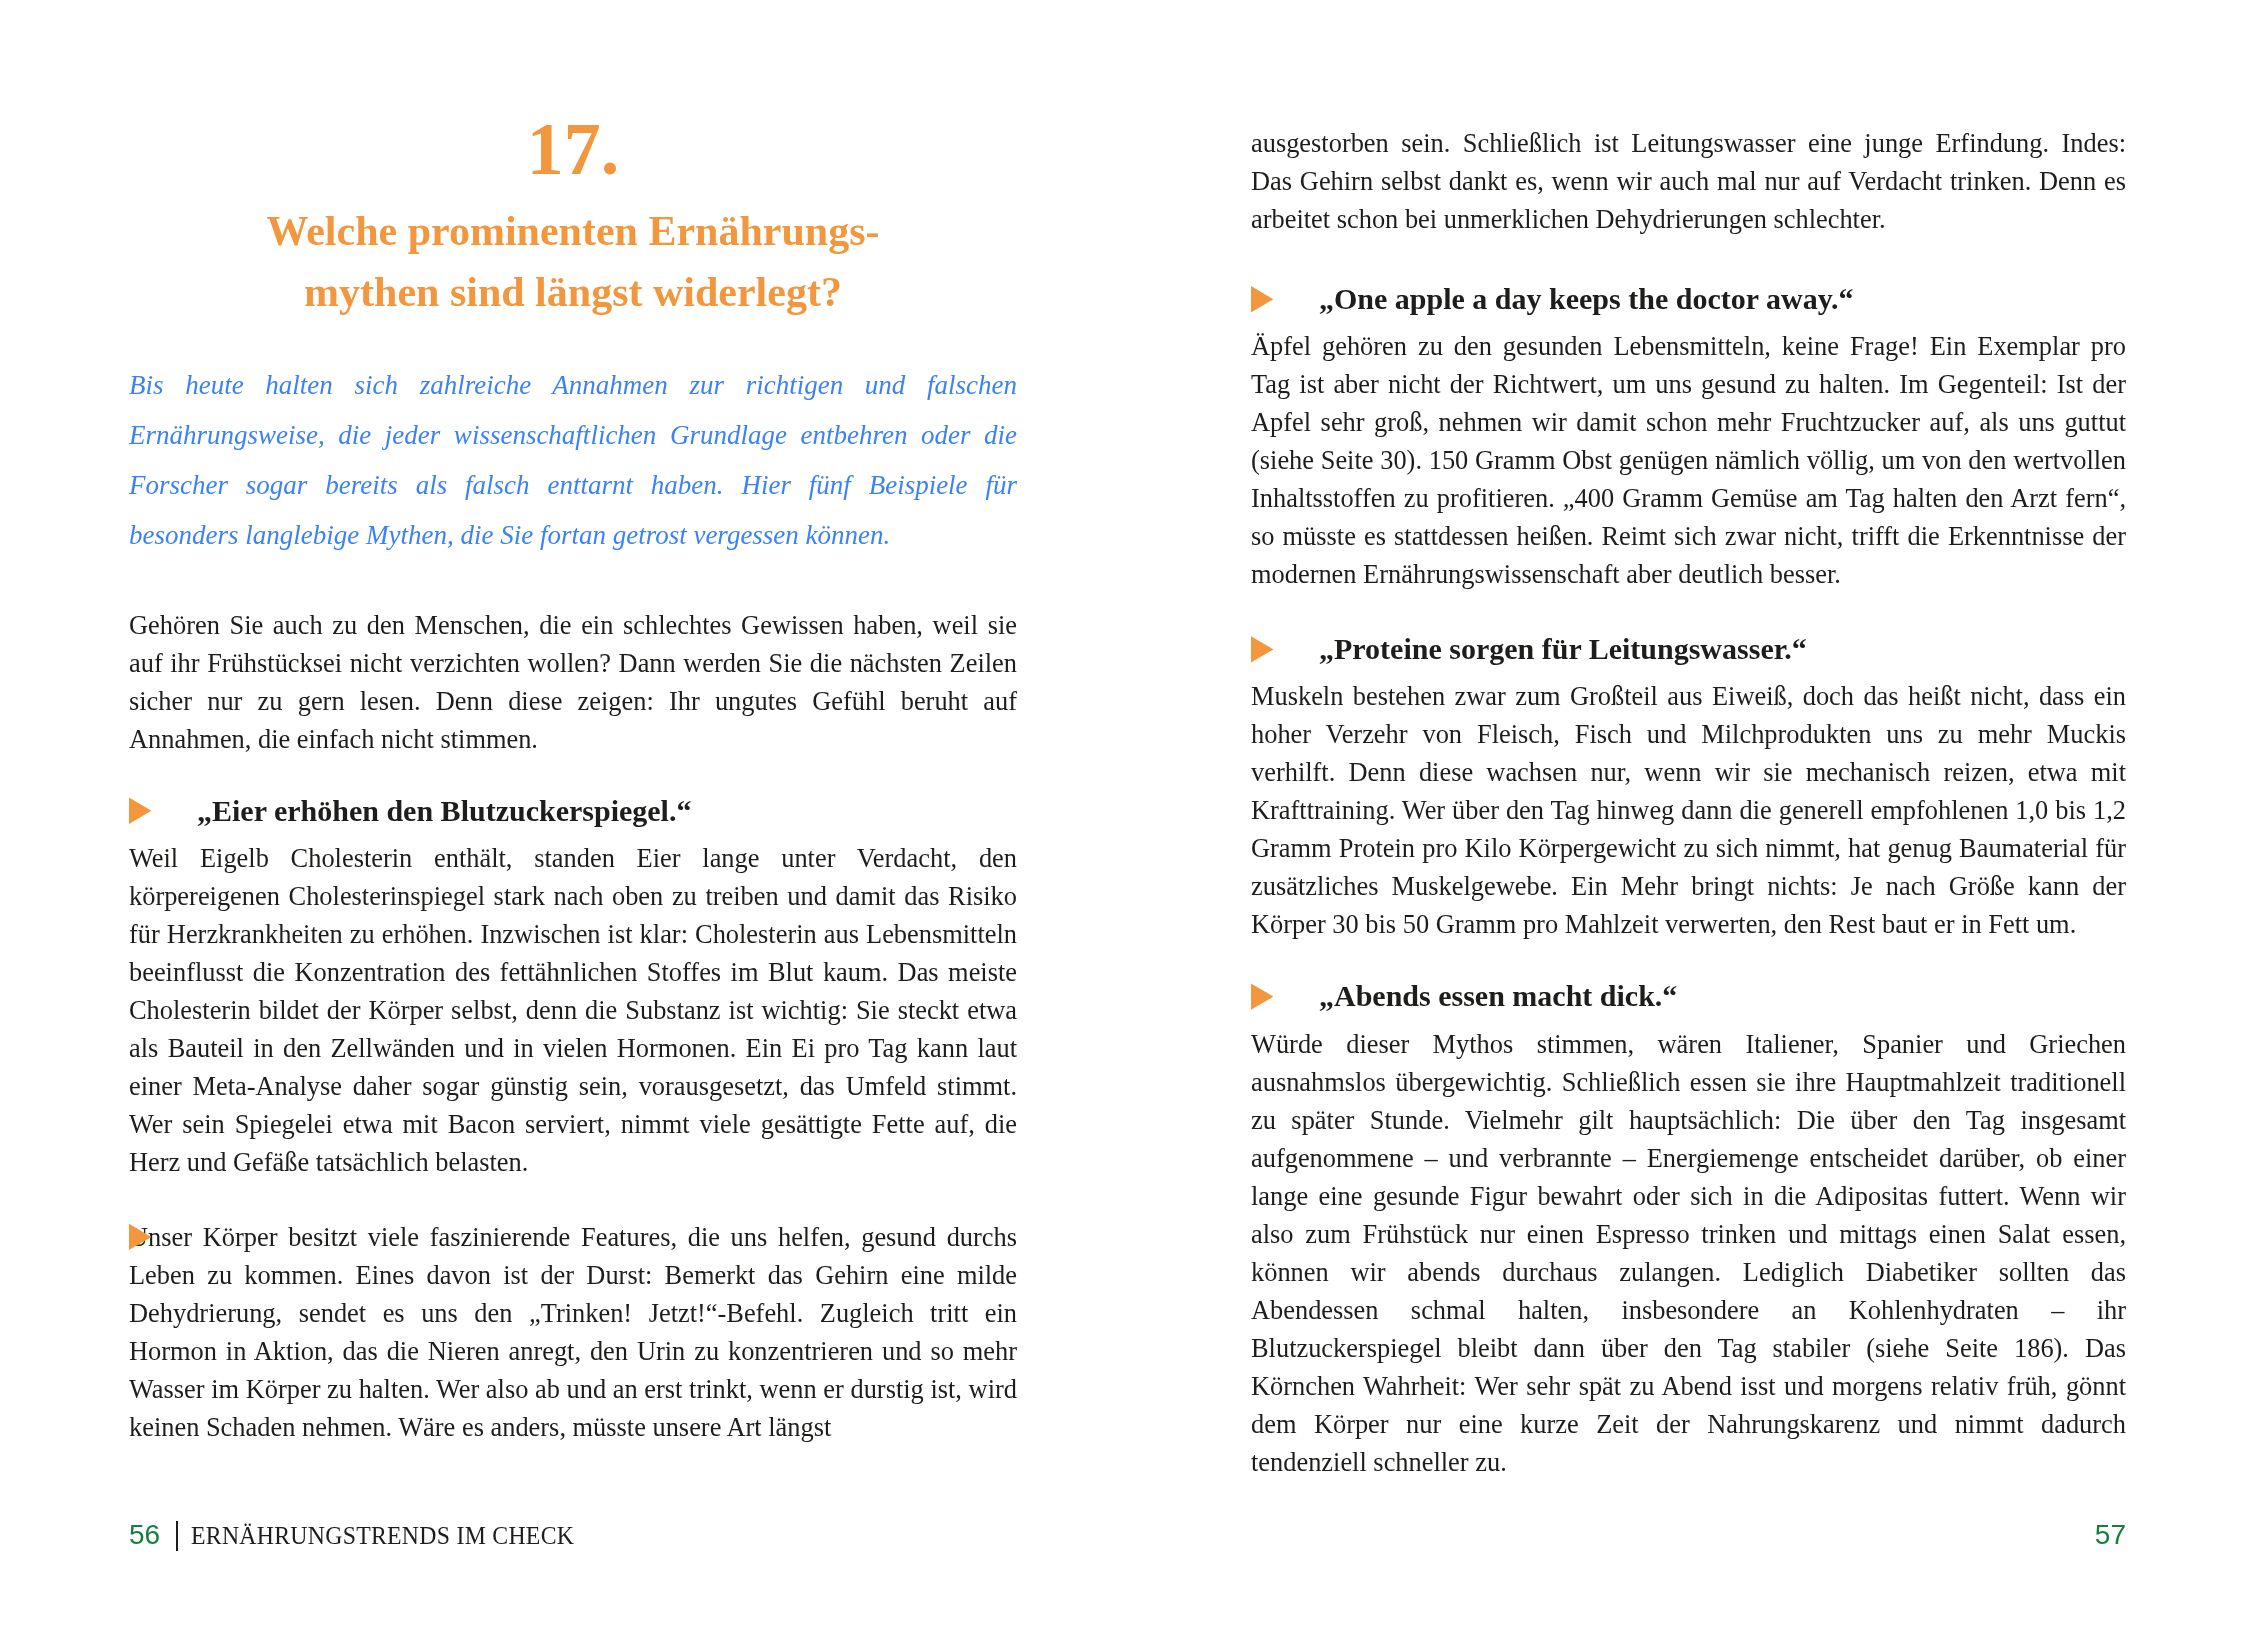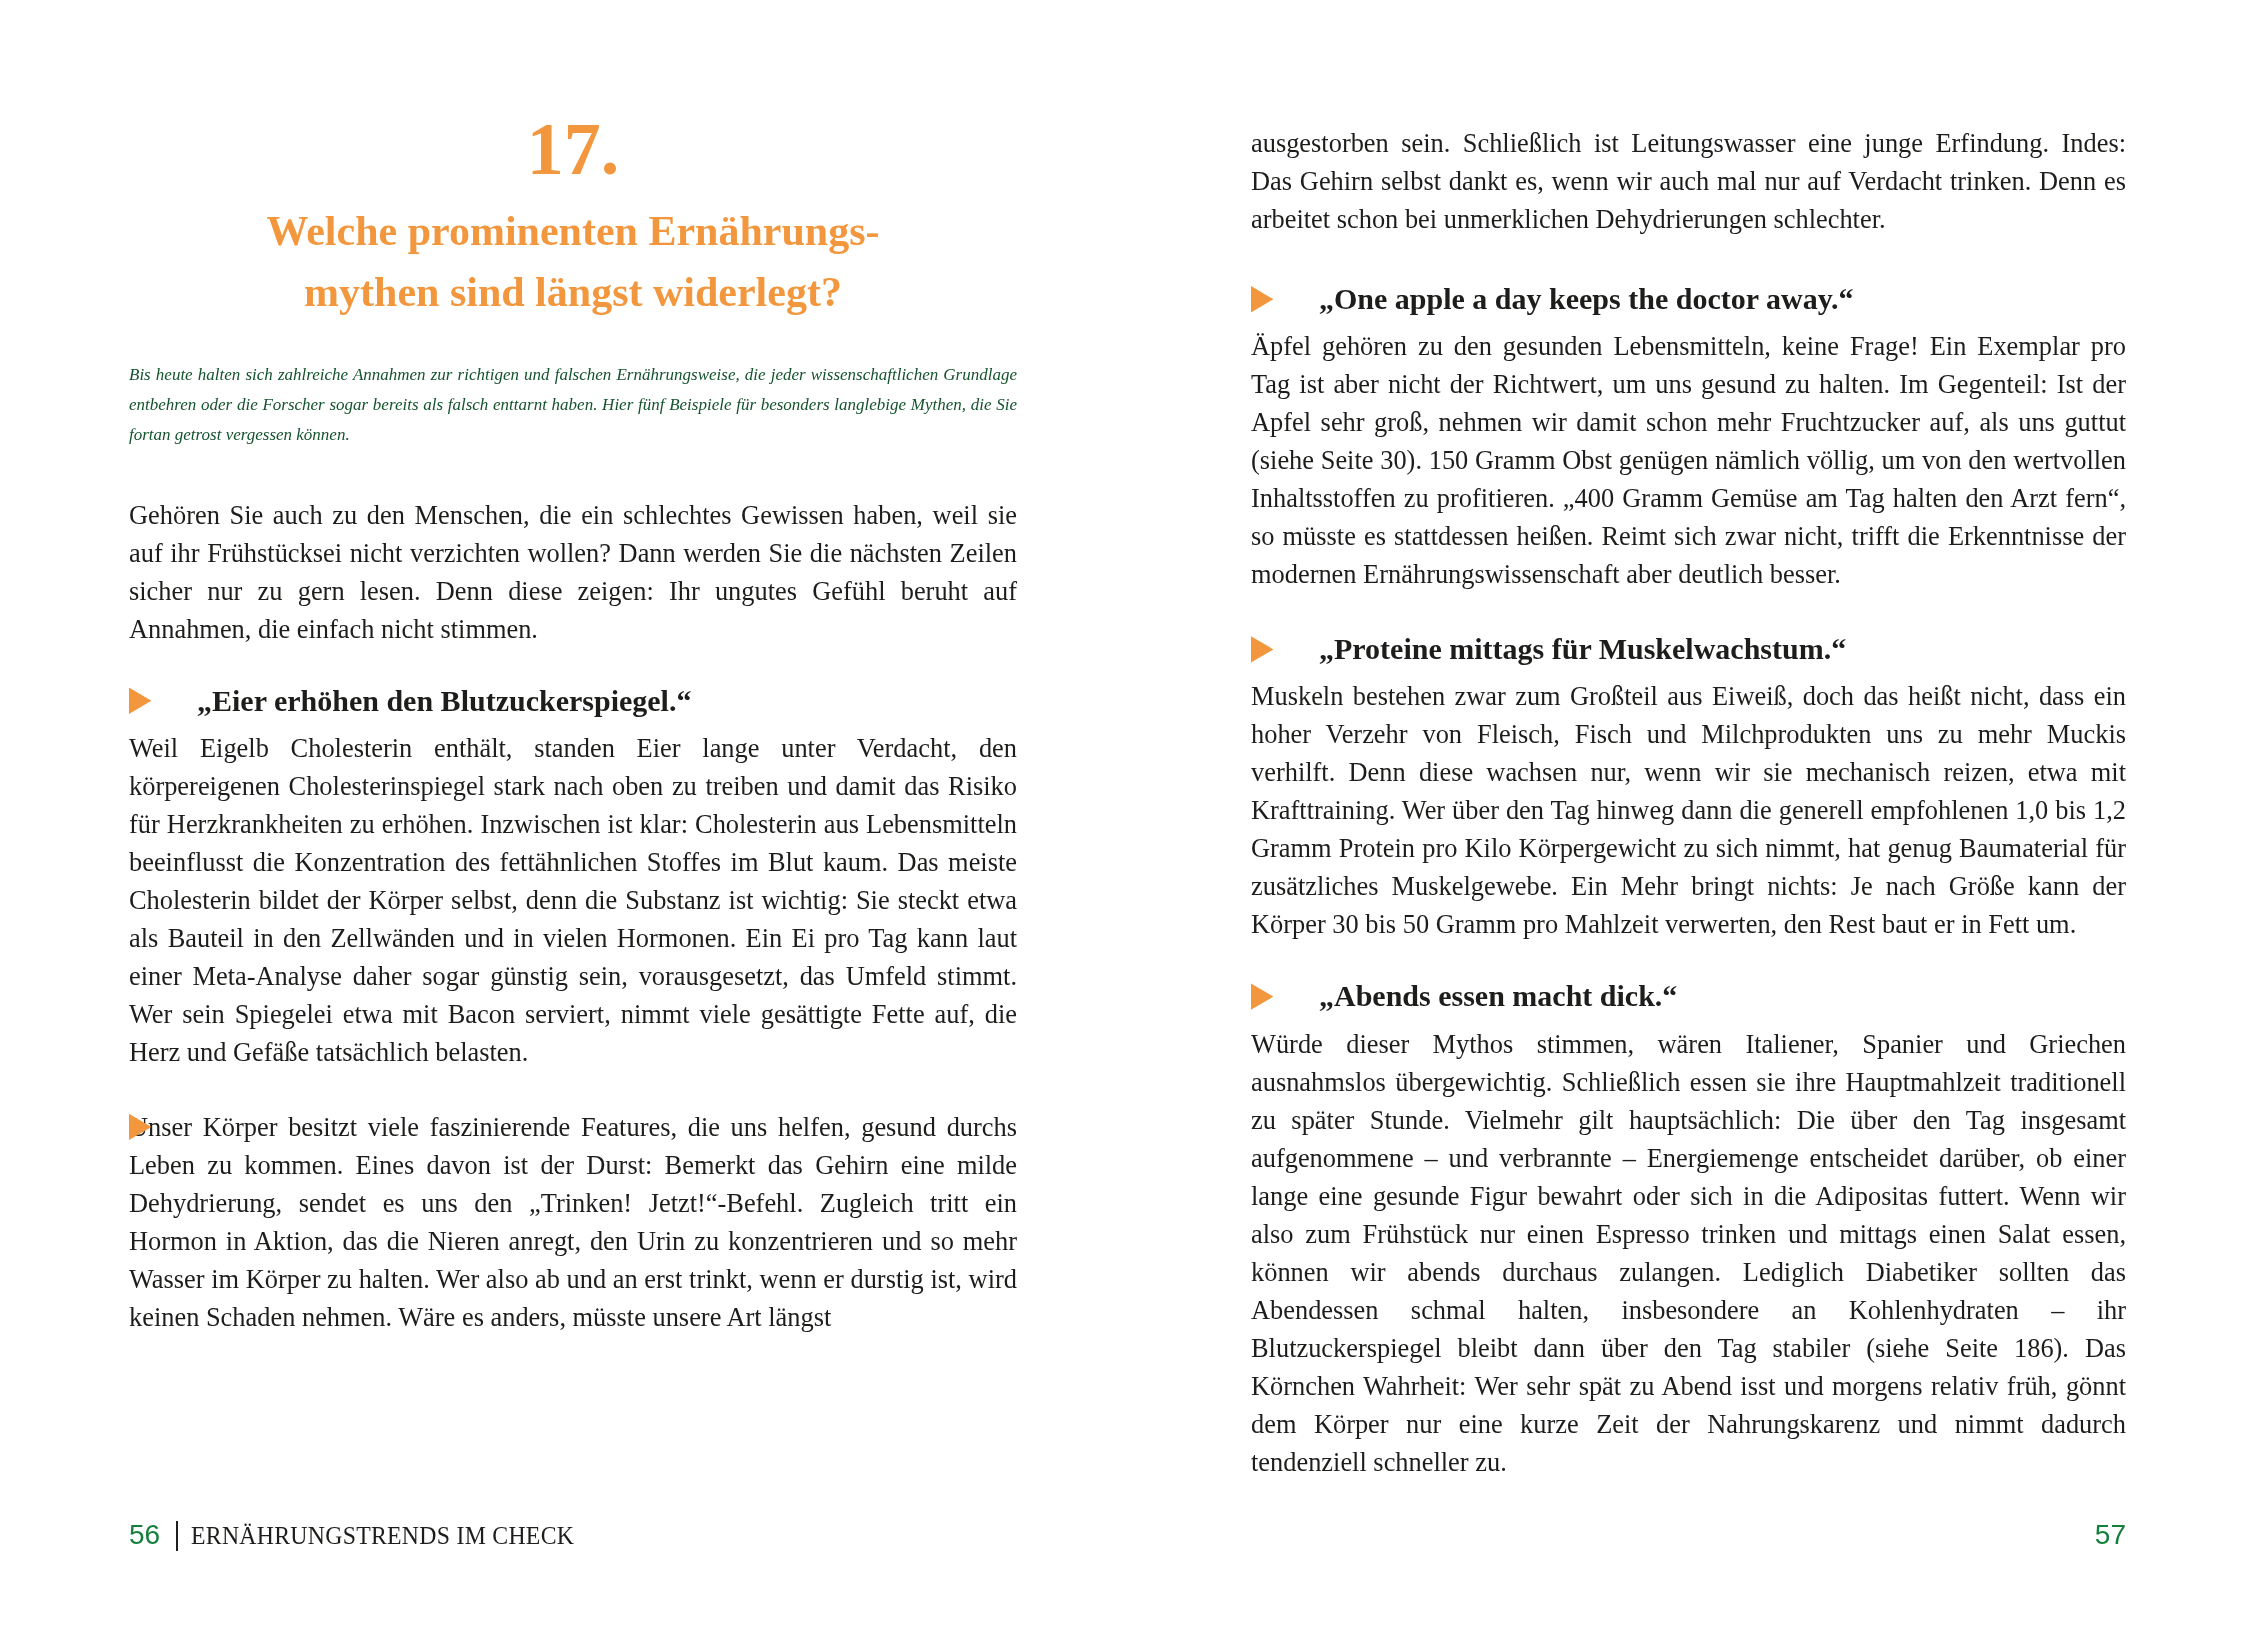--- a/index.html
+++ b/index.html
@@ -41,23 +41,23 @@
     font-size: 42px;
     line-height: 61px;
     font-weight: bold;
     text-align: center;
     color: #f2973d;
     white-space: pre-line;
   }
   .lead {
     margin: 37px 0 0 0;
     font-style: italic;
-    font-size: 17px;
-    line-height: 30px;
-    color: #14532d;
+    font-size: 27px;
+    line-height: 50px;
+    color: #3b82f6;
     text-align: justify;
   }
   .body-para {
     margin: 0;
     font-size: 26.4px;
     line-height: 38px;
     color: #1d1d1b;
     text-align: justify;
     hyphens: auto;
   }
@@ -170,21 +170,21 @@
       <h2 class="section-heading">
         <span class="tri"></span>
         <span>„One apple a day keeps the doctor away.“</span>
       </h2>
       <p class="body-para">Äpfel gehören zu den gesunden Lebensmitteln, keine Frage! Ein Exemplar pro Tag ist aber nicht der Richtwert, um uns gesund zu halten. Im Gegenteil: Ist der Apfel sehr groß, nehmen wir damit schon mehr Fruchtzucker auf, als uns guttut (siehe Seite 30). 150 Gramm Obst genügen nämlich völlig, um von den wertvollen Inhaltsstoffen zu profitieren. „400 Gramm Gemüse am Tag halten den Arzt fern“, so müsste es stattdessen heißen. Reimt sich zwar nicht, trifft die Erkenntnisse der modernen Ernährungswissenschaft aber deutlich besser.</p>
     </div>
 
     <div class="section gap-b">
       <h2 class="section-heading">
         <span class="tri"></span>
-        <span>„Proteine mittags für Muskelwachstum.“</span>
+        <span>„Proteine sorgen für Leitungswasser.“</span>
       </h2>
       <p class="body-para">Muskeln bestehen zwar zum Großteil aus Eiweiß, doch das heißt nicht, dass ein hoher Verzehr von Fleisch, Fisch und Milchprodukten uns zu mehr Muckis verhilft. Denn diese wachsen nur, wenn wir sie mechanisch reizen, etwa mit Krafttraining. Wer über den Tag hinweg dann die generell empfohlenen 1,0 bis 1,2 Gramm Protein pro Kilo Körpergewicht zu sich nimmt, hat genug Baumaterial für zusätzliches Muskelgewebe. Ein Mehr bringt nichts: Je nach Größe kann der Körper 30 bis 50 Gramm pro Mahlzeit verwerten, den Rest baut er in Fett um.</p>
     </div>
 
     <div class="section gap-a">
       <h2 class="section-heading">
         <span class="tri"></span>
         <span>„Abends essen macht dick.“</span>
       </h2>
       <p class="body-para">Würde dieser Mythos stimmen, wären Italiener, Spanier und Griechen ausnahmslos übergewichtig. Schließlich essen sie ihre Hauptmahlzeit traditionell zu später Stunde. Vielmehr gilt hauptsächlich: Die über den Tag insgesamt aufgenommene – und verbrannte – Energiemenge entscheidet darüber, ob einer lange eine gesunde Figur bewahrt oder sich in die Adipositas futtert. Wenn wir also zum Frühstück nur einen Espresso trinken und mittags einen Salat essen, können wir abends durchaus zulangen. Lediglich Diabetiker sollten das Abendessen schmal halten, insbesondere an Kohlenhydraten – ihr Blutzuckerspiegel bleibt dann über den Tag stabiler (siehe Seite 186). Das Körnchen Wahrheit: Wer sehr spät zu Abend isst und morgens relativ früh, gönnt dem Körper nur eine kurze Zeit der Nahrungskarenz und nimmt dadurch tendenziell schneller zu.</p>

